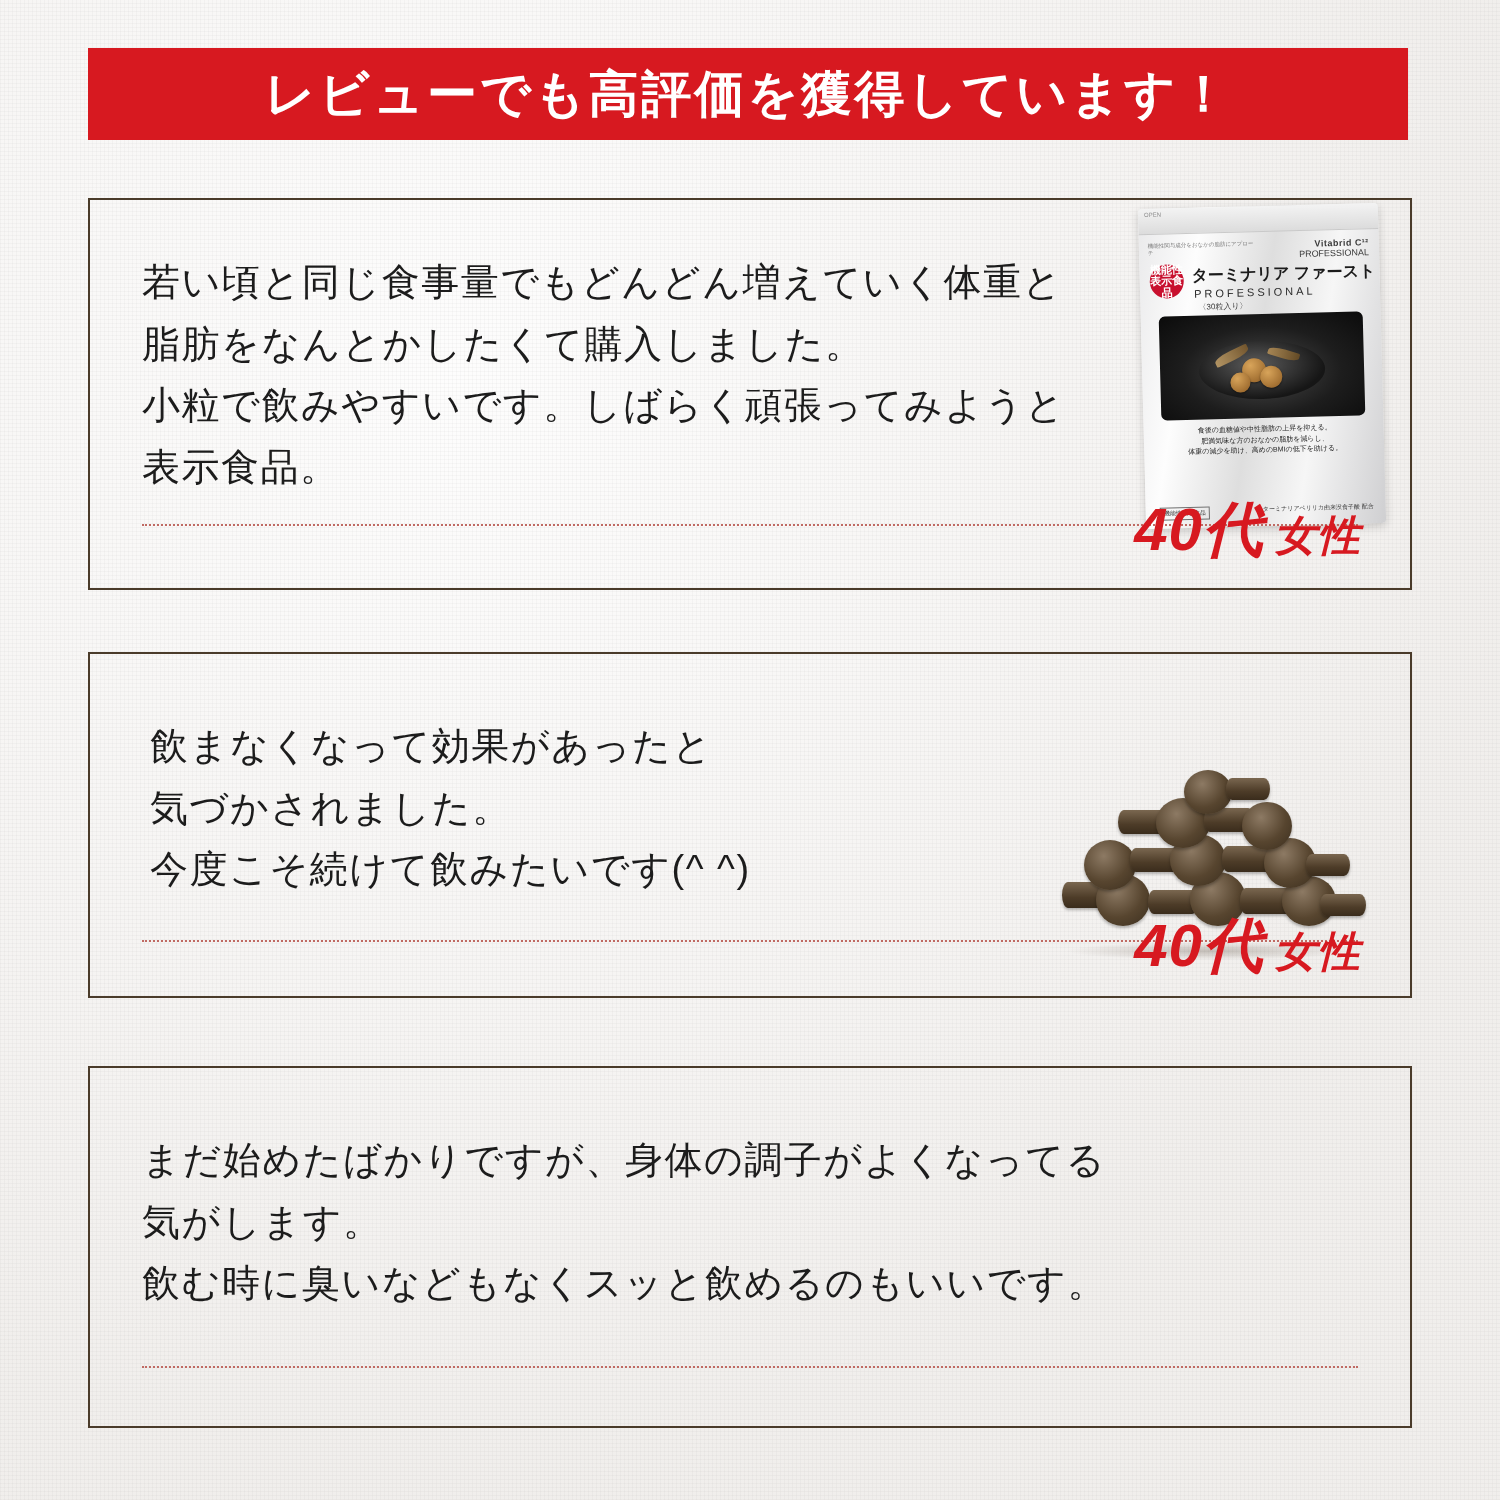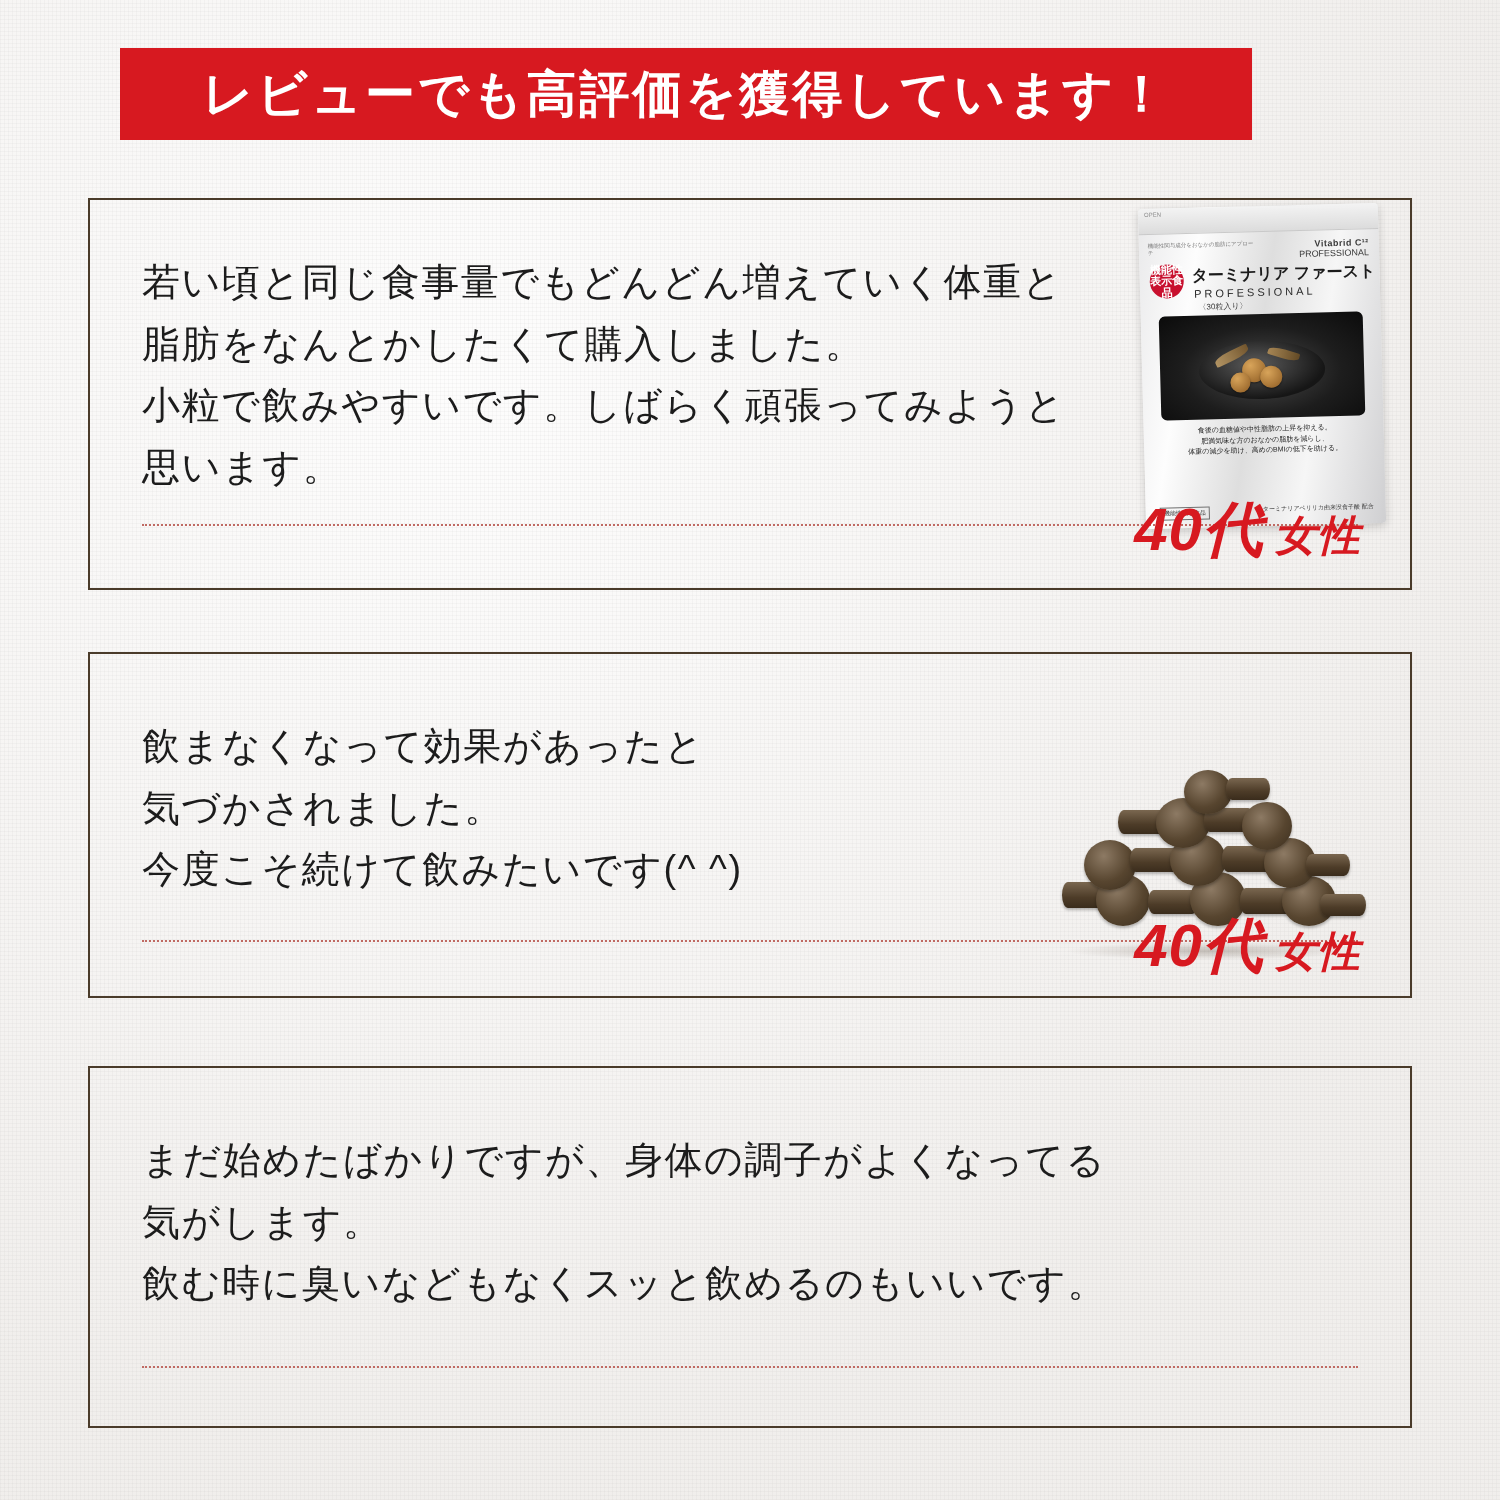--- a/index.html
+++ b/index.html
@@ -32,27 +32,26 @@
     height: 1500px;
     box-sizing: border-box;
     padding: 0;
   }
 
   
   .headline-band {
     position: absolute;
     left: 88px;
     top: 48px;
-    width: 1132px;
+    width: 1320px;
     height: 92px;
     background: #d71920;
     display: flex;
     align-items: center;
     justify-content: center;
-    margin-left: 32px;
   }
   .headline-text {
     color: #ffffff;
     font-size: 50px;
     font-weight: bold;
     letter-spacing: 3px;
     line-height: 1;
     white-space: nowrap;
     font-family: "Liberation Sans", "DejaVu Sans", sans-serif;
   }
@@ -94,21 +93,21 @@
     position: absolute;
     left: 52px;
     top: 52px;
     font-size: 38px;
     line-height: 1.62;
     color: #1c1c1c;
     letter-spacing: 1.5px;
     white-space: pre-line;
     font-family: "Liberation Sans", "DejaVu Sans", sans-serif;
   }
-  #card-1 .review-text { top: 62px; }
+  #card-1 .review-text { top: 62px; margin-left: 8px; }
   #card-2 .review-text { top: 62px; }
 
   .divider {
     position: absolute;
     left: 52px;
     right: 52px;
     border-top: 2px dotted #c06a63;
     height: 0;
   }
   #card-0 .divider { bottom: 62px; }
@@ -373,21 +372,21 @@
           <div class="bottomline">
             <span class="box">機能性表示食品</span>
             <span>ターミナリアベリリカ由来没食子酸 配合</span>
           </div>
         </div>
       </div>
 
       <div class="review-text">若い頃と同じ食事量でもどんどん増えていく体重と
 脂肪をなんとかしたくて購入しました。
 小粒で飲みやすいです。しばらく頑張ってみようと
-思います。</div>
+表示食品。</div>
       <div class="divider"></div>
       <div class="reviewer">
         <span class="age">40代</span><span class="gender">女性</span>
       </div>
     </div>
   </div>
 
   <div class="card" id="card-1">
     <div class="card-inner">
 

